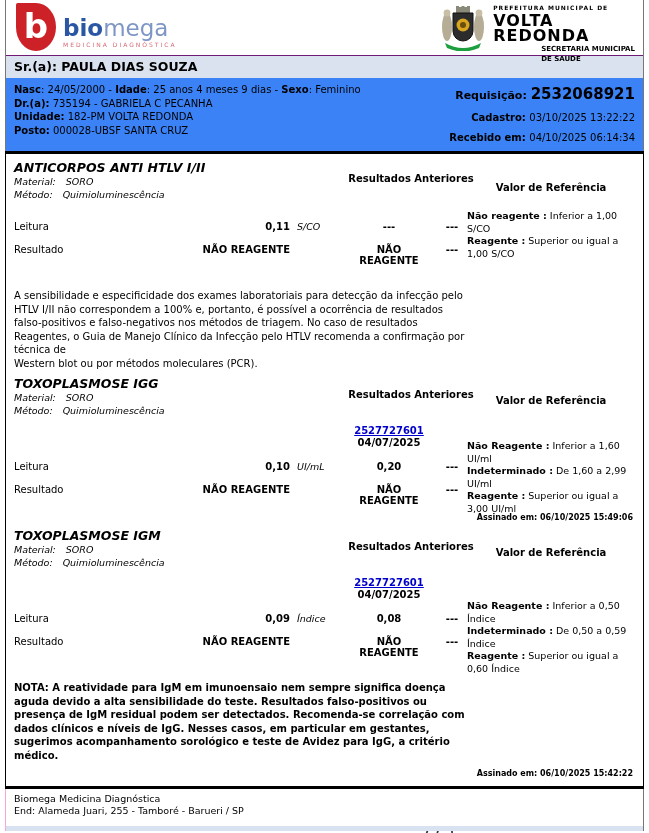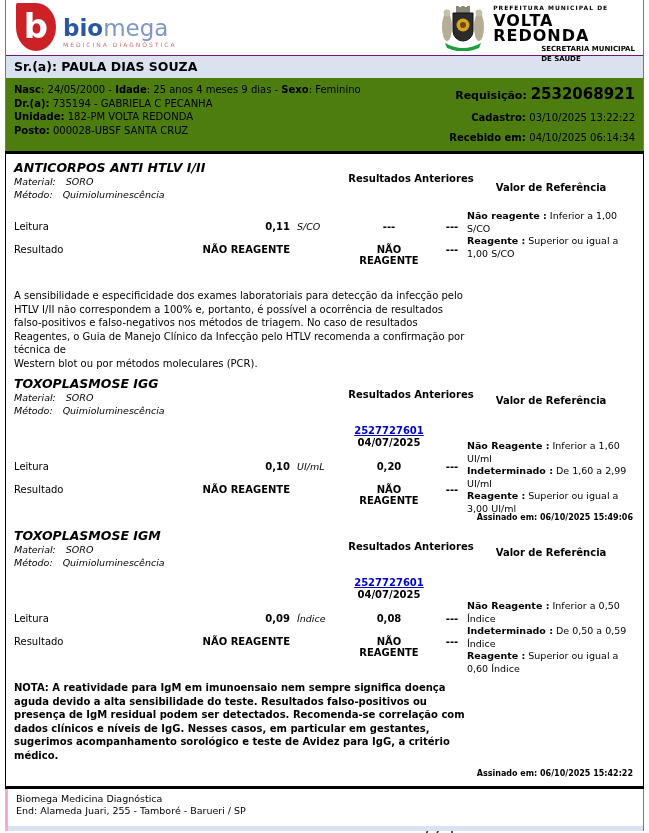--- a/index.html
+++ b/index.html
@@ -31,21 +31,21 @@
 
   .muni-wrap { display:flex; align-items:flex-start; gap:6px; padding-top:2px; }
   .coat { width:48px; height:46px; }
   .muni-text { line-height:1; }
   .muni-pre { font-size:6px; font-weight:bold; letter-spacing:1px; margin-bottom:2px; }
   .muni-name { font-size:16px; font-weight:bold; letter-spacing:1px; line-height:15px; }
   .muni-sec { font-size:7px; font-weight:bold; line-height:8px; margin-top:2px;padding-left:48px; }
 
   .patient-bar { background:#dbe2ef; border-top:1px solid #701a75; padding:3px 8px 4px; font-size:12.5px; font-weight:bold; }
 
-  .info-row { display:flex; justify-content:space-between; padding:5px 8px 8px; height:73px; background:#4d7c0f; }
+  .info-row { display:flex; justify-content:space-between; padding:5px 8px 8px; height:73px; background:#3b82f6; }
   .pinfo { font-size:10px; line-height:13.5px; }
   .pinfo b { font-weight:bold; }
   .req { text-align:right; font-size:10px; }
   .req-line1 { margin-top:2px; }
   .req-line1 b { font-size:11px; }
   .req-line1 .req-num { font-size:15px; font-weight:bold; }
   .req-line { margin-top:9px; }
   .req-line b { font-weight:bold; }
 
   
@@ -84,21 +84,21 @@
   .note { margin-top:23px; width:452px; font-size:10px; line-height:13.5px; white-space:pre-line; }
   .note:empty { display:none; }
   .note.bold { font-weight:bold; }
   .assinado { text-align:right; font-size:8px; font-weight:bold; margin-top:7px; padding-right:2px; }
 
   .sig-area { position:relative; height:110px; margin-top:6px; }
   .sig-svg { position:absolute; left:405px; top:2px; }
   .doctor-block { position:absolute; right:10px; top:12px; width:175px; text-align:center; font-size:8px; font-weight:bold; line-height:10px; }
 
   
-  .footer { margin:0 5px; border-left:3px solid #f9a8d4; border-right:1px solid #777; height:42px; position:relative; background:#fff; }
+  .footer { margin:0 5px; border-left:1px solid #f9a8d4; border-right:1px solid #777; height:42px; position:relative; background:#fff; }
   .footer-text { padding:4px 0 0 8px; font-size:9.5px; line-height:12px; }
   .footer-bar { position:absolute; left:0; right:0; bottom:0; height:5px; background:#d9e2f0; }
 </style>
 </head>
 <body>
 
 <div class="page">
 
   <div class="frame">
     <div class="header-row">

